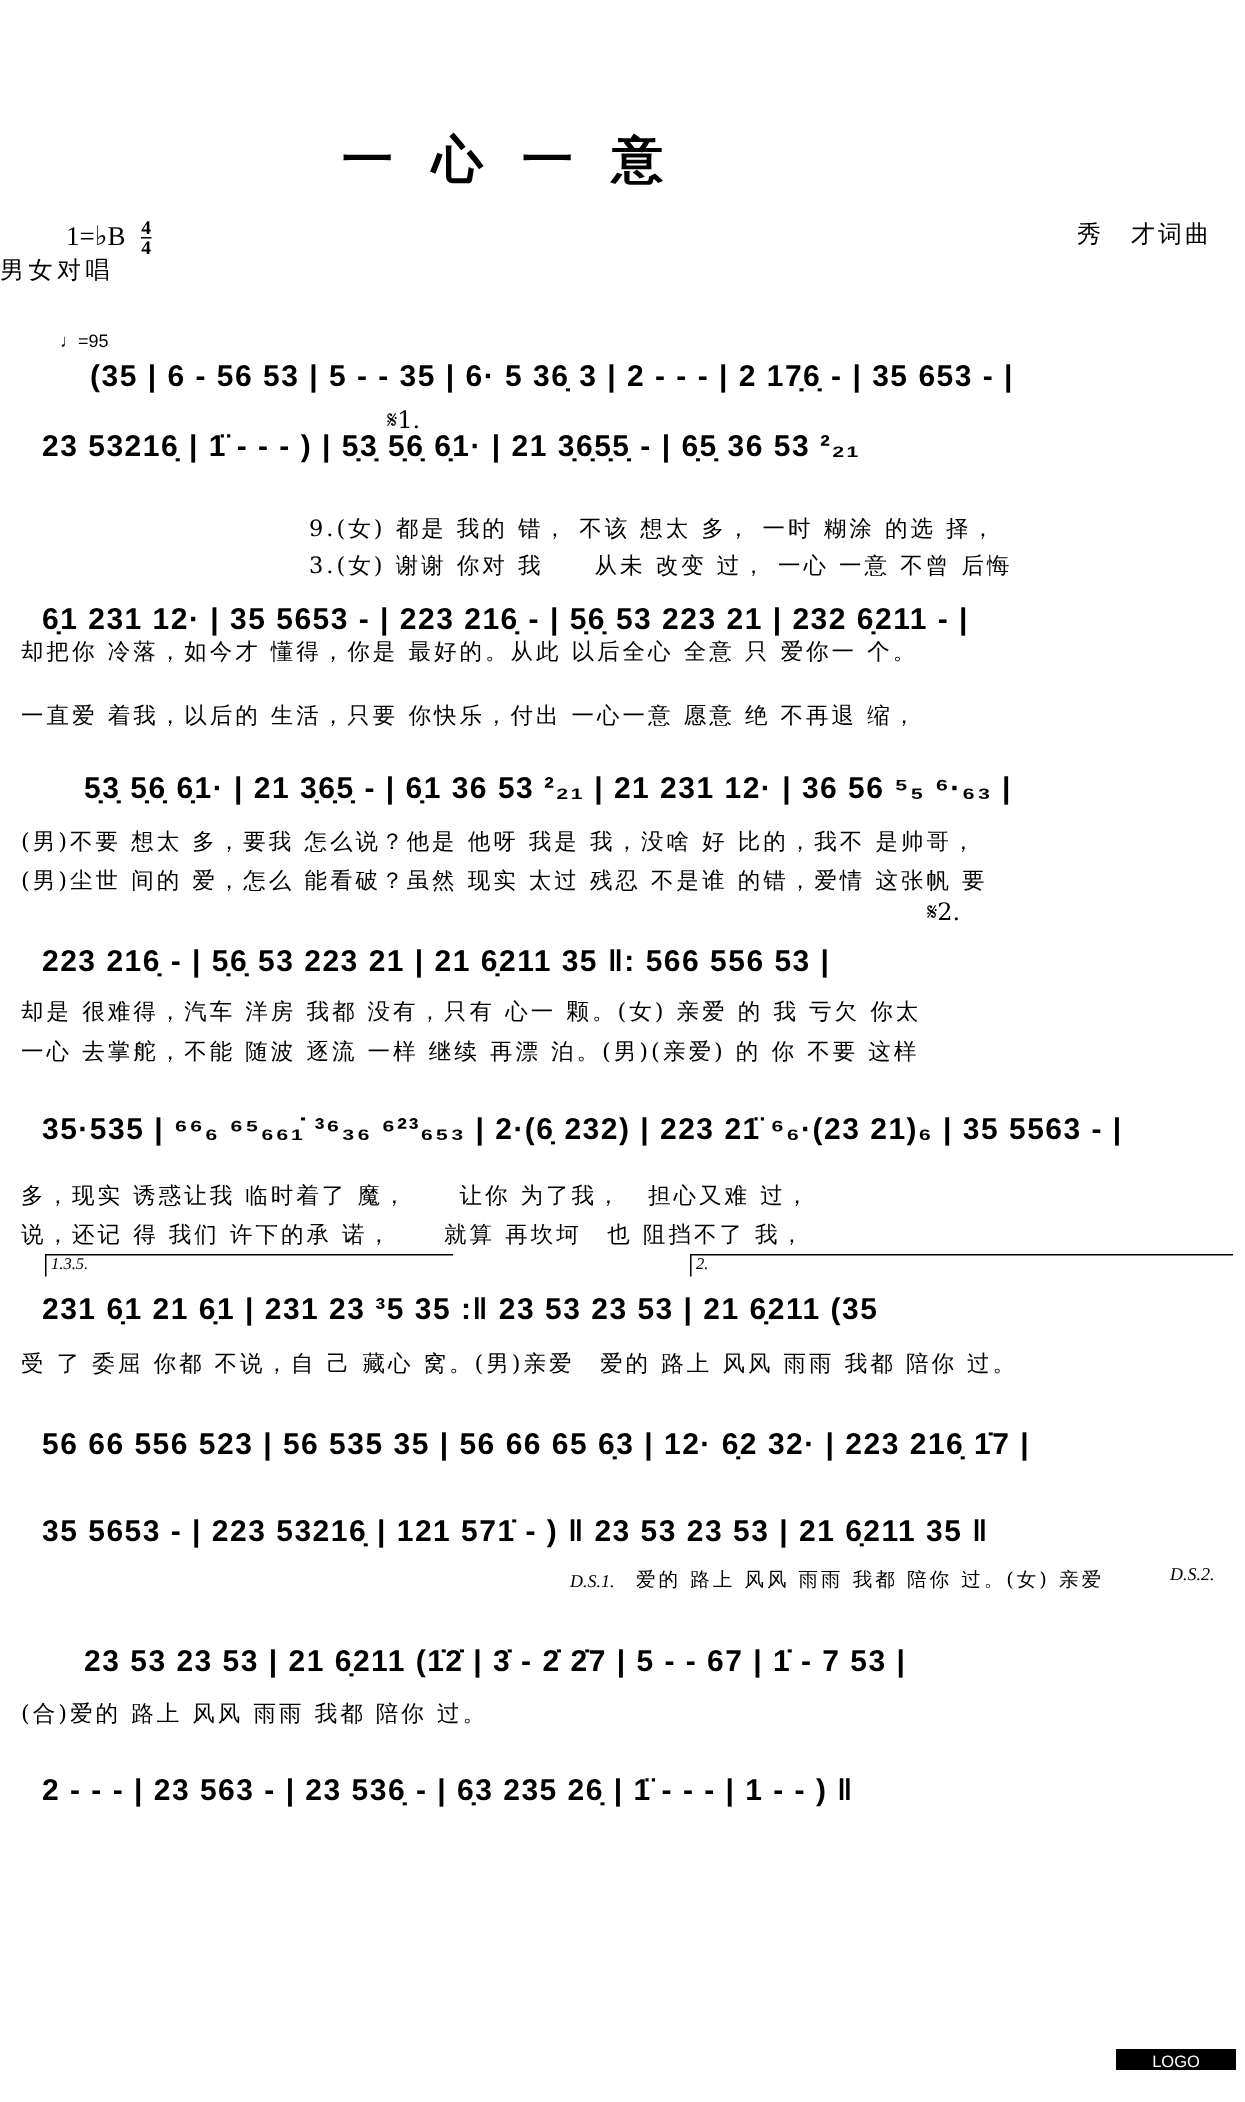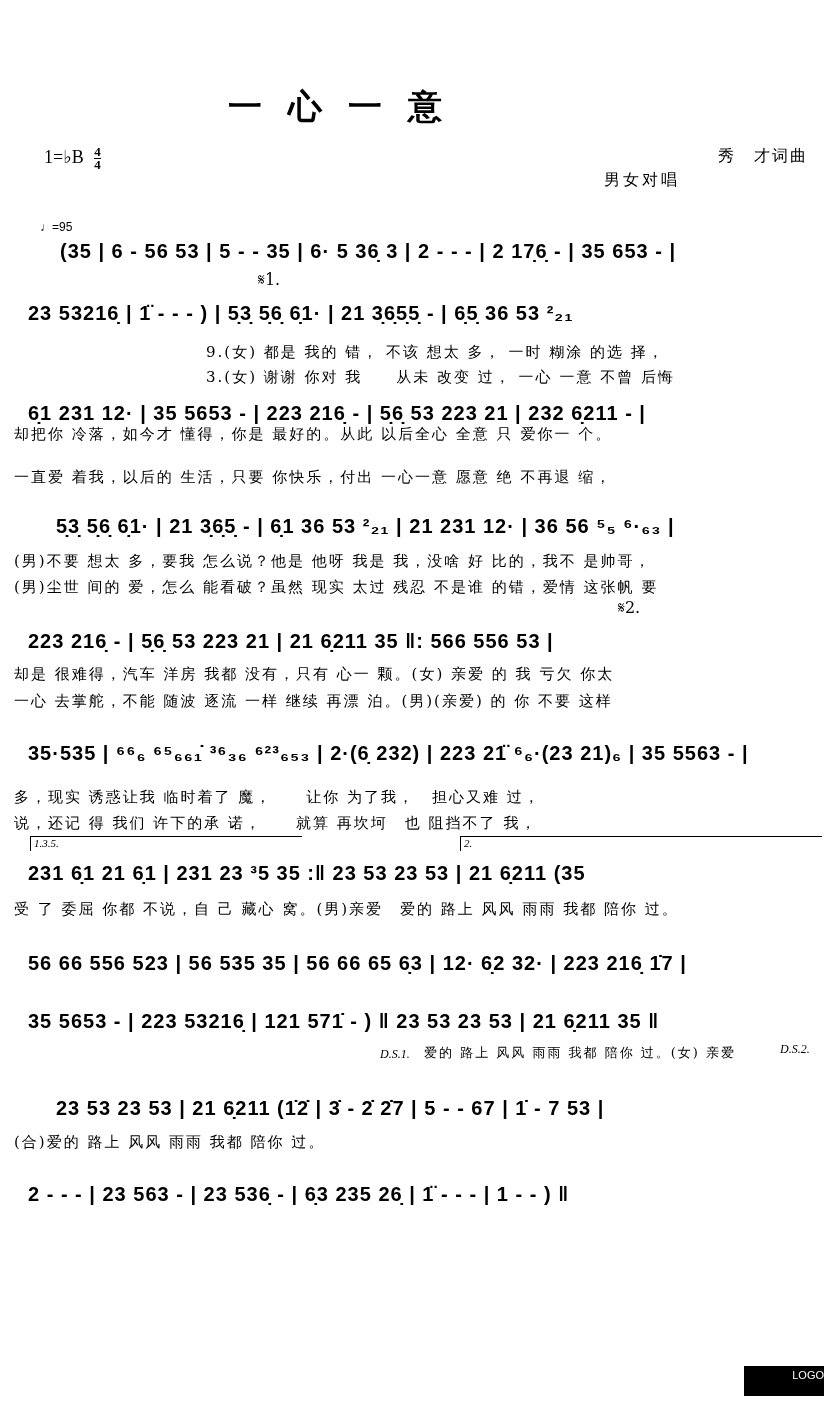--- a/index.html
+++ b/index.html
@@ -4,27 +4,27 @@
 <style>
   html, body { margin: 0; padding: 0; background: #ffffff; }
   body { width: 830px; height: 1401px; position: relative; overflow: hidden; color: #000; font-family: "Liberation Sans", "DejaVu Sans", sans-serif; }
   .abs { position: absolute; white-space: nowrap; }
   .title { left: 0; width: 696px; top: 84px; text-align: center; font-family: "DejaVu Serif", serif; font-size: 34px; font-weight: bold; letter-spacing: 26px; }
   .key { left: 44px; top: 146px; font-family: "Liberation Serif", serif; font-size: 18px; }
   .timesig { display: inline-block; vertical-align: middle; text-align: center; font-size: 13px; font-weight: bold; line-height: 12px; margin-left: 6px; }
   .timesig span { display: block; }
   .timesig .num { border-bottom: 1px solid #000; }
   .composer { right: 22px; top: 146px; font-family: "DejaVu Serif", serif; font-size: 16px; letter-spacing: 2px; }
-  .subtitle { left: 0; width: 680px; top: 170px; text-align: right; font-family: "DejaVu Serif", serif; font-size: 16px; letter-spacing: 3px; }
+  .subtitle { left: 0; width: 680px; top: 170px; text-align: left; font-family: "DejaVu Serif", serif; font-size: 16px; letter-spacing: 3px; }
   .tempo { left: 40px; top: 220px; font-size: 12px; }
   .staff { left: 28px; font-family: "Liberation Sans", sans-serif; font-weight: bold; font-size: 20px; letter-spacing: 1px; }
   .lyric { font-family: "DejaVu Serif", serif; font-size: 15px; letter-spacing: 2px; }
   .mark { font-family: "Liberation Serif", serif; font-style: italic; font-size: 12px; }
   .segno { font-family: "DejaVu Serif", serif; font-size: 16px; }
-  .logo { left: 744px; top: 1366px; width: 80px; height: 30px; background: #000; color: #fff; font-size: 11px; text-align: right; line-height: 18px; }
+  .logo { left: 744px; top: 1366px; width: 80px; height: 14px; background: #000; color: #fff; font-size: 11px; text-align: center; line-height: 18px; }
   .volta { border-top: 1px solid #000; border-left: 1px solid #000; height: 14px; font-family: "Liberation Serif", serif; font-style: italic; font-size: 11px; padding-left: 3px; }
 </style>
 </head>
 <body>
 
 <div class="abs title">一心一意</div>
 
 <div class="abs key">
   <span>1=♭B</span>
   <span class="timesig">
@@ -32,21 +32,21 @@
     <span>4</span>
   </span>
 </div>
 <div class="abs composer">秀　才词曲</div>
 <div class="abs subtitle">男女对唱</div>
 <div class="abs tempo">♩=95</div>
 
 <div class="abs staff" style="top:240px;margin-left:32px;">(35 | 6 - 56 53 | 5 - - 35 | 6· 5 36̣ 3 | 2 - - - | 2 17̣6̣ - | 35 653 - |</div>
 
 <div class="abs segno" style="left:258px;top:270px;">𝄋1.</div>
-<div class="abs staff" style="top:302px;text-align:center;">23 53216̣ | 1̈ - - - ) | 5̣3̣ 5̣6̣ 6̣1· | 21 3̣6̣5̣5̣ - | 6̣5̣ 36 53 ²₂₁</div>
+<div class="abs staff" style="top:287px;text-align:center;">23 53216̣ | 1̈ - - - ) | 5̣3̣ 5̣6̣ 6̣1· | 21 3̣6̣5̣5̣ - | 6̣5̣ 36 53 ²₂₁</div>
 <div class="abs lyric" style="left:206px;top:343px;">9.(女) 都是 我的 错，  不该 想太  多，  一时 糊涂 的选 择，</div>
 <div class="abs lyric" style="left:206px;top:368px;">3.(女) 谢谢 你对 我　　从未 改变  过，  一心 一意 不曾 后悔</div>
 
 <div class="abs staff" style="top:402px;">6̣1 231 12· | 35 5653 - | 223 216̣ - | 5̣6̣ 53 223 21 | 232 6̣211 - |</div>
 <div class="abs lyric" style="left:14px;top:425px;">却把你 冷落，如今才 懂得，你是 最好的。从此 以后全心 全意 只 爱你一 个。</div>
 <div class="abs lyric" style="left:14px;top:468px;">一直爱 着我，以后的 生活，只要 你快乐，付出 一心一意 愿意 绝 不再退 缩，</div>
 
 <div class="abs staff" style="left:56px;top:515px;">5̣3̣ 5̣6̣ 6̣1· | 21 3̣6̣5̣ - | 6̣1 36 53 ²₂₁ | 21 231 12· | 36 56 ⁵₅ ⁶·₆₃ |</div>
 <div class="abs lyric" style="left:14px;top:552px;">(男)不要 想太 多，要我 怎么说？他是 他呀 我是 我，没啥 好 比的，我不 是帅哥，</div>
 <div class="abs lyric" style="left:14px;top:578px;">(男)尘世 间的 爱，怎么 能看破？虽然 现实 太过 残忍 不是谁 的错，爱情 这张帆 要</div>

